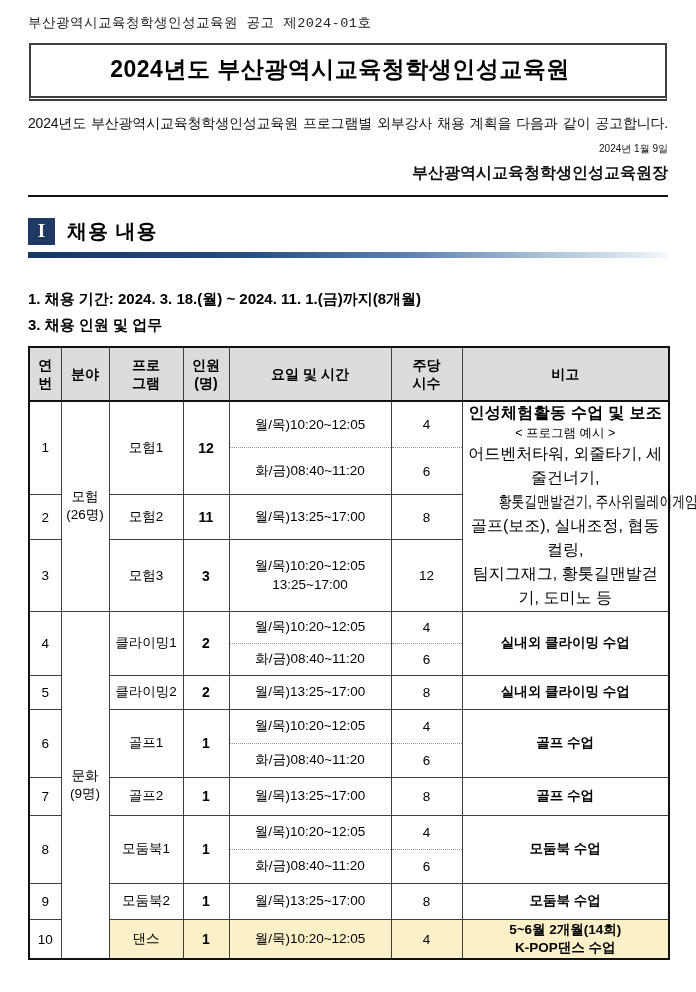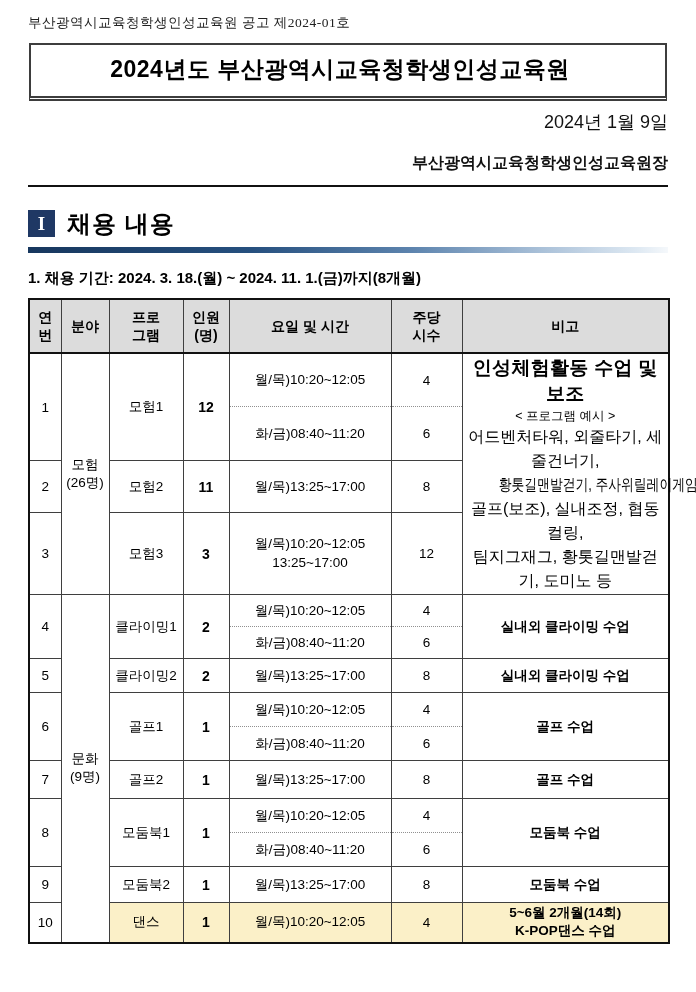--- a/index.html
+++ b/index.html
@@ -5,58 +5,58 @@
   html,body{margin:0;padding:0;background:#ffffff;}
   body{
     width:696px;height:992px;
     font-family:"Liberation Sans",sans-serif;
     color:#111;
     overflow:hidden;
   }
   .page{padding:14px 28px 0 28px;}
 
   .notice-no{
-    font-family:Liberation Serif, serif;
+    font-family:Liberation Mono, monospace;
     font-size:13.5px;letter-spacing:.5px;color:#222;
   }
 
   .title-box{
     margin:11px 1px 0 1px;
     border:2px solid #3d3d3d;
     border-bottom:5px double #3d3d3d;
     padding:7px 16px 9px 0;
     text-align:center;
   }
   .title-line{
     font-size:23px;font-weight:800;line-height:1.5;letter-spacing:.5px;color:#000;
   }
 
   .intro{
     margin-top:14px;font-size:14px;font-weight:500;color:#111;
     white-space:nowrap;text-align:justify;text-align-last:justify;
     letter-spacing:-0.2px;
   }
-  .date-line{margin-top:9px;text-align:right;font-size:18px;font-weight:500;}
-  .signer-line{margin-top:19px;text-align:right;font-size:16px;font-weight:600;}
+  .date-line{margin-top:9px;text-align:right;font-size:10px;font-weight:500;}
+  .signer-line{margin-top:7px;text-align:right;font-size:16px;font-weight:600;}
 
   .top-rule{margin-top:11px;border:0;border-top:2.5px solid #111;}
 
   .section-head{margin-top:21px;display:flex;align-items:center;gap:12px;}
   .sec-square{
     width:27px;height:27px;background:#1F3864;color:#fff;
     display:flex;align-items:center;justify-content:center;
     font-family:"Liberation Serif",serif;font-size:19px;font-weight:700;
   }
-  .sec-title{font-size:24px;font-weight:800;letter-spacing:1px;color:#000;}
+  .sec-title{font-size:20px;font-weight:800;letter-spacing:1px;color:#000;}
   .sec-bar{
     margin-top:7px;height:6px;
     background:linear-gradient(to right,#17375E 0%,#26507F 35%,#5d84ae 60%,#a9c0d8 80%,#dde8f2 95%,#f5f8fb 100%);
   }
 
-  .recruit-list{margin-top:12px;font-size:15px;font-weight:700;line-height:1.78;color:#000;}
+  .recruit-list{margin-top:28px;font-size:15px;font-weight:700;line-height:1.78;color:#000;}
   .recruit-list .sub{padding-left:13px;}
   .ul{ text-decoration:underline; text-underline-offset:3px;}
 
   table.recruit{
     margin-top:7px;
     border-collapse:collapse;table-layout:fixed;width:640px;
     font-size:13.5px;color:#000;
   }
   table.recruit{border:2.5px solid #111;}
   table.recruit th,table.recruit td{
@@ -66,49 +66,51 @@
     background:#DCDCDC;font-weight:700;font-size:14px;line-height:1.3;
     border-bottom:2.5px solid #111;
   }
   .pre{white-space:pre-line;line-height:1.35;}
   .dot-b{border-bottom:1px dotted #909090 !important;}
   .dot-t{border-top:1px dotted #909090 !important;}
   .hl{background:#FBF0C8;}
   td.count{font-weight:700;font-size:14px;}
   td.note-cell{font-weight:700;font-size:13.5px;}
 
-  .note-title{font-weight:800;font-size:19px;letter-spacing:.3px;}
+  .note-title{font-weight:800;font-size:16px;letter-spacing:.3px;}
   .note-sub{font-size:12.5px;font-weight:400;margin-top:1px;}
   .note-line{font-size:16px;font-weight:400;line-height:1.5;}
   .squeeze{display:inline-block;transform:scaleX(.8);transform-origin:center;white-space:nowrap;}
 </style>
 </head>
 <body>
 
 <div class="page">
 
   <div class="notice-no">부산광역시교육청학생인성교육원 공고 제2024-01호</div>
 
   <div class="title-box">
     <div class="title-line">2024년도 부산광역시교육청학생인성교육원</div>
   </div>
 
+  <div class="intro">2024년도 부산광역시교육청학생인성교육원 프로그램별 외부강사 채용 계획을 다음과 같이 공고합니다.</div>
   <div class="date-line">2024년 1월 9일</div>
   <div class="signer-line">부산광역시교육청학생인성교육원장</div>
 
   <hr class="top-rule">
 
   <div class="section-head">
     <div class="sec-square">I</div>
     <div class="sec-title">채용 내용</div>
   </div>
   <div class="sec-bar"></div>
 
   <div class="recruit-list">
     <div>1. 채용 기간: 2024. 3. 18.(월) ~ 2024. 11. 1.(금)까지(8개월)</div>
+    <div>3. 채용 인원 및 업무</div>
   </div>
 
   <table class="recruit">
     <colgroup>
       <col style="width:32px">
         <col style="width:48px">
         <col style="width:74px">
         <col style="width:46px">
       <col style="width:162px">
         <col style="width:71px">

